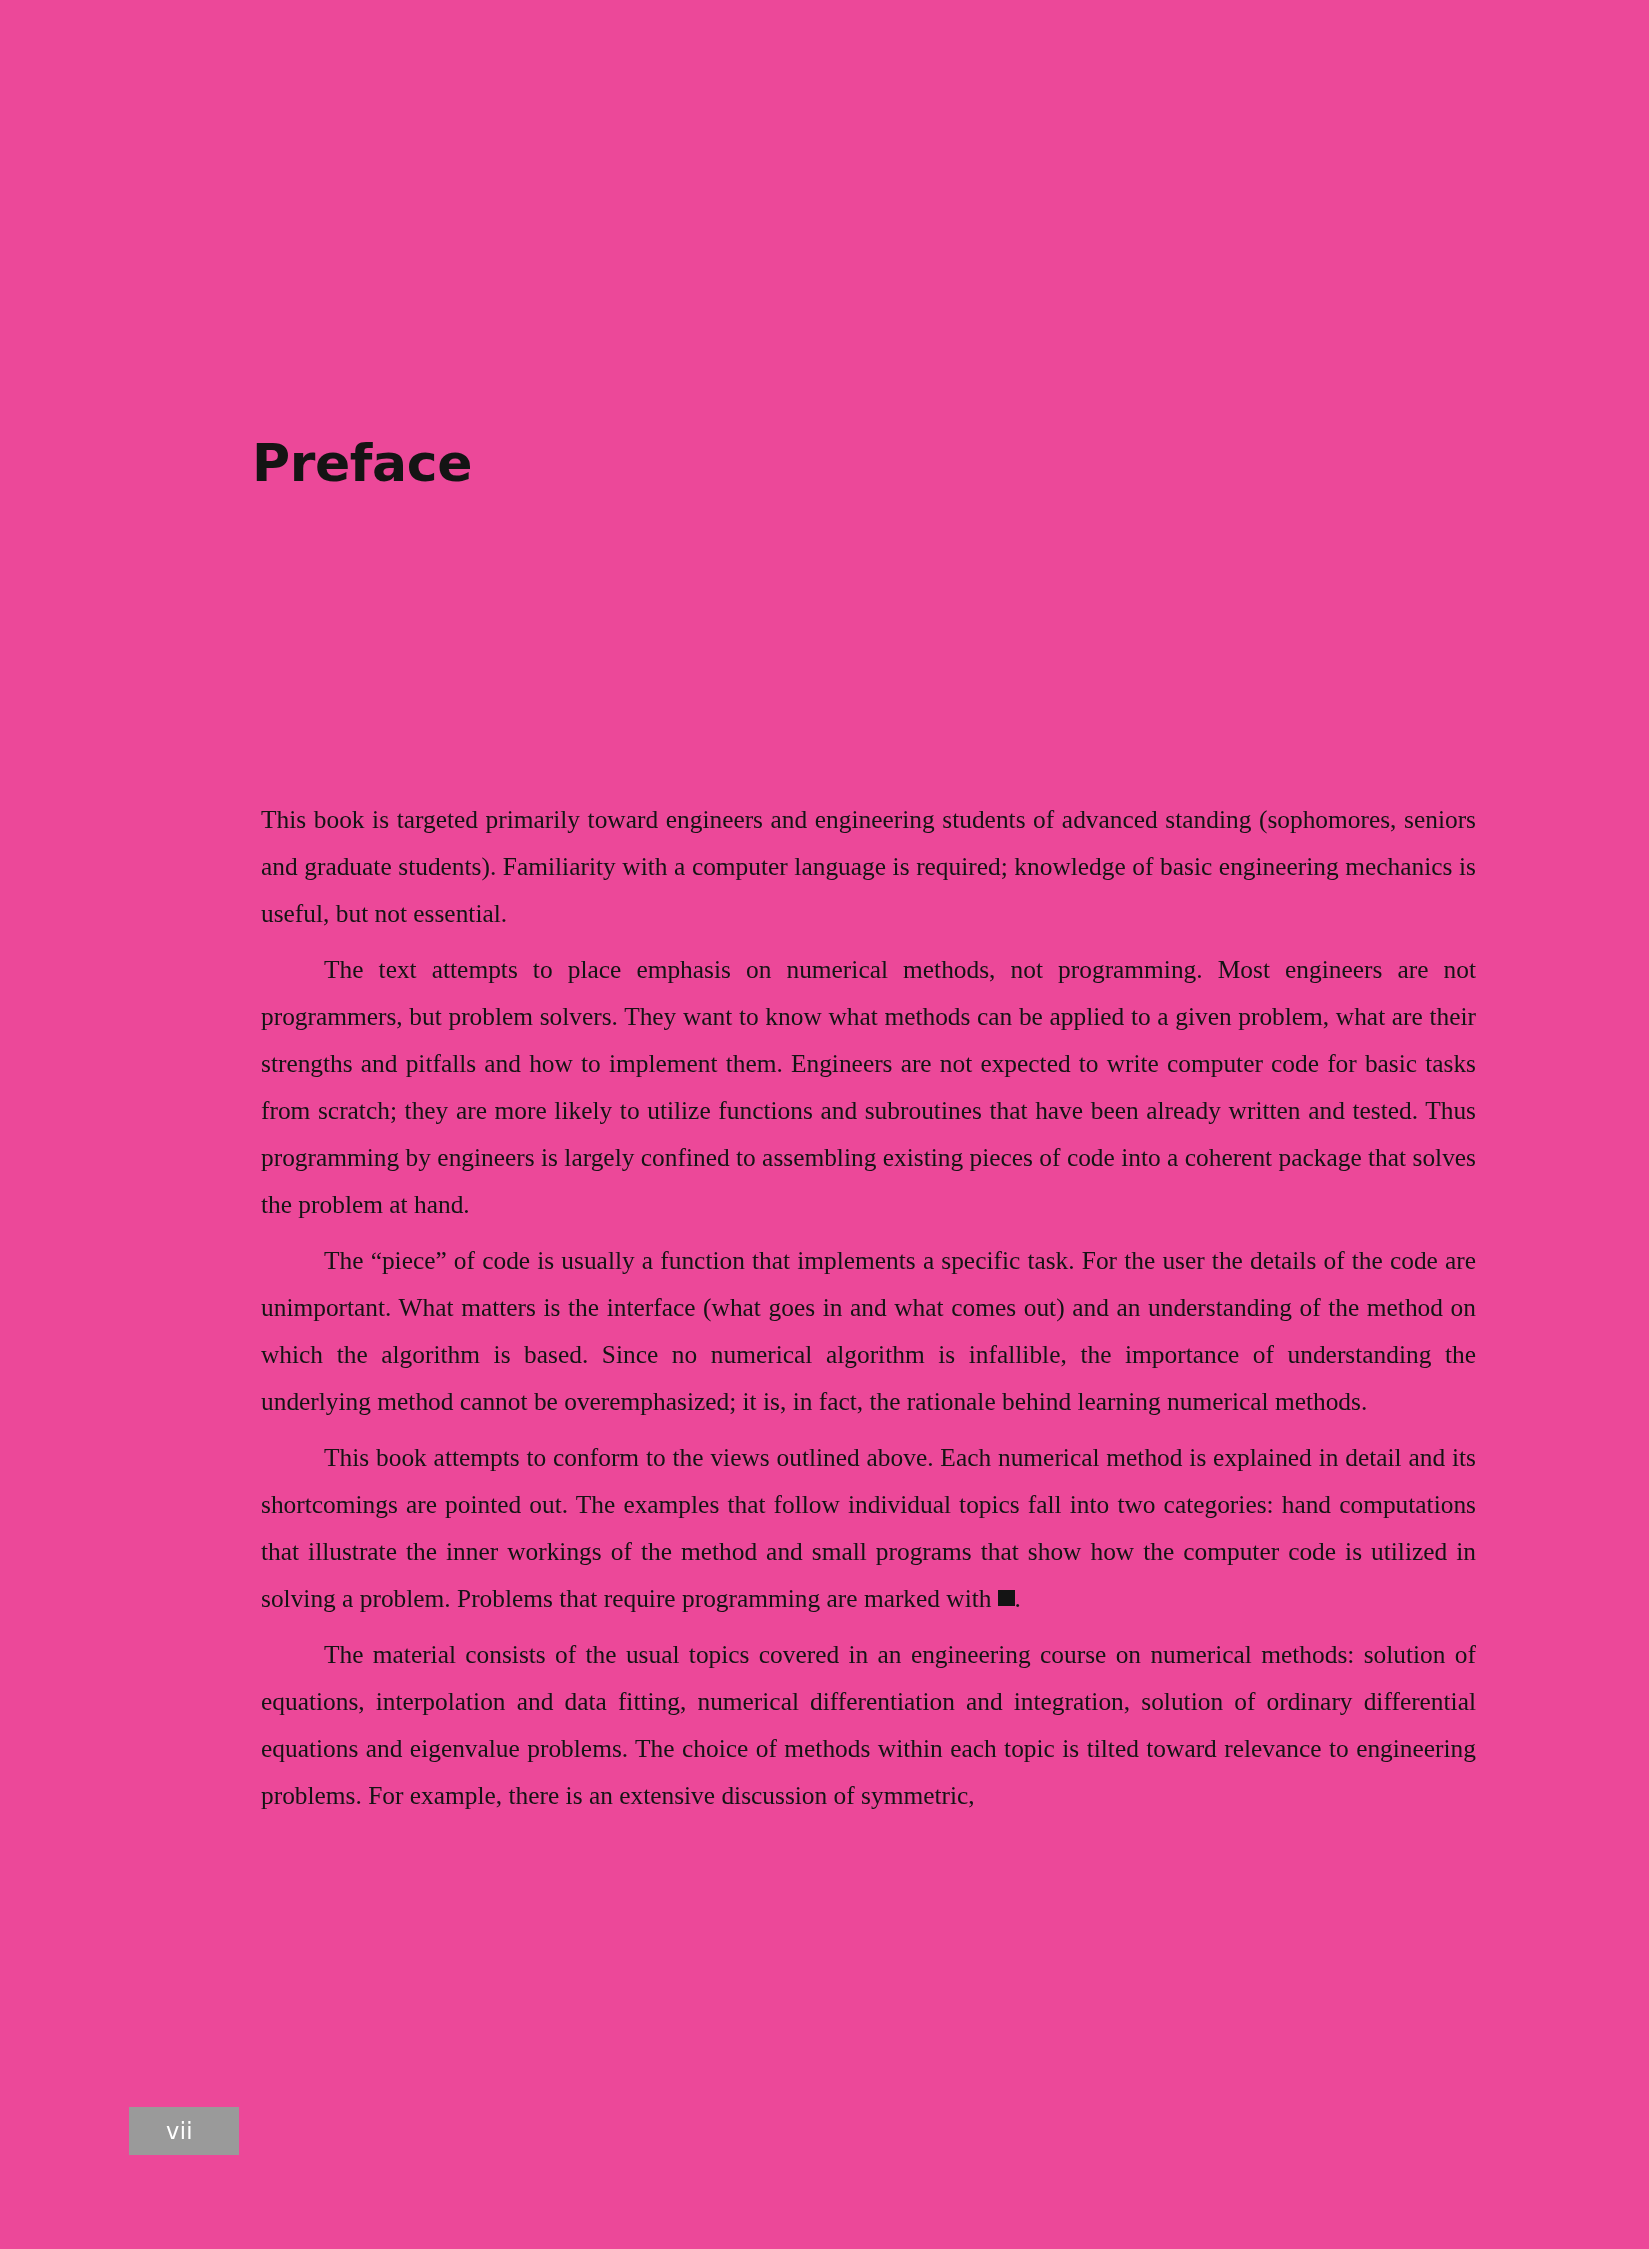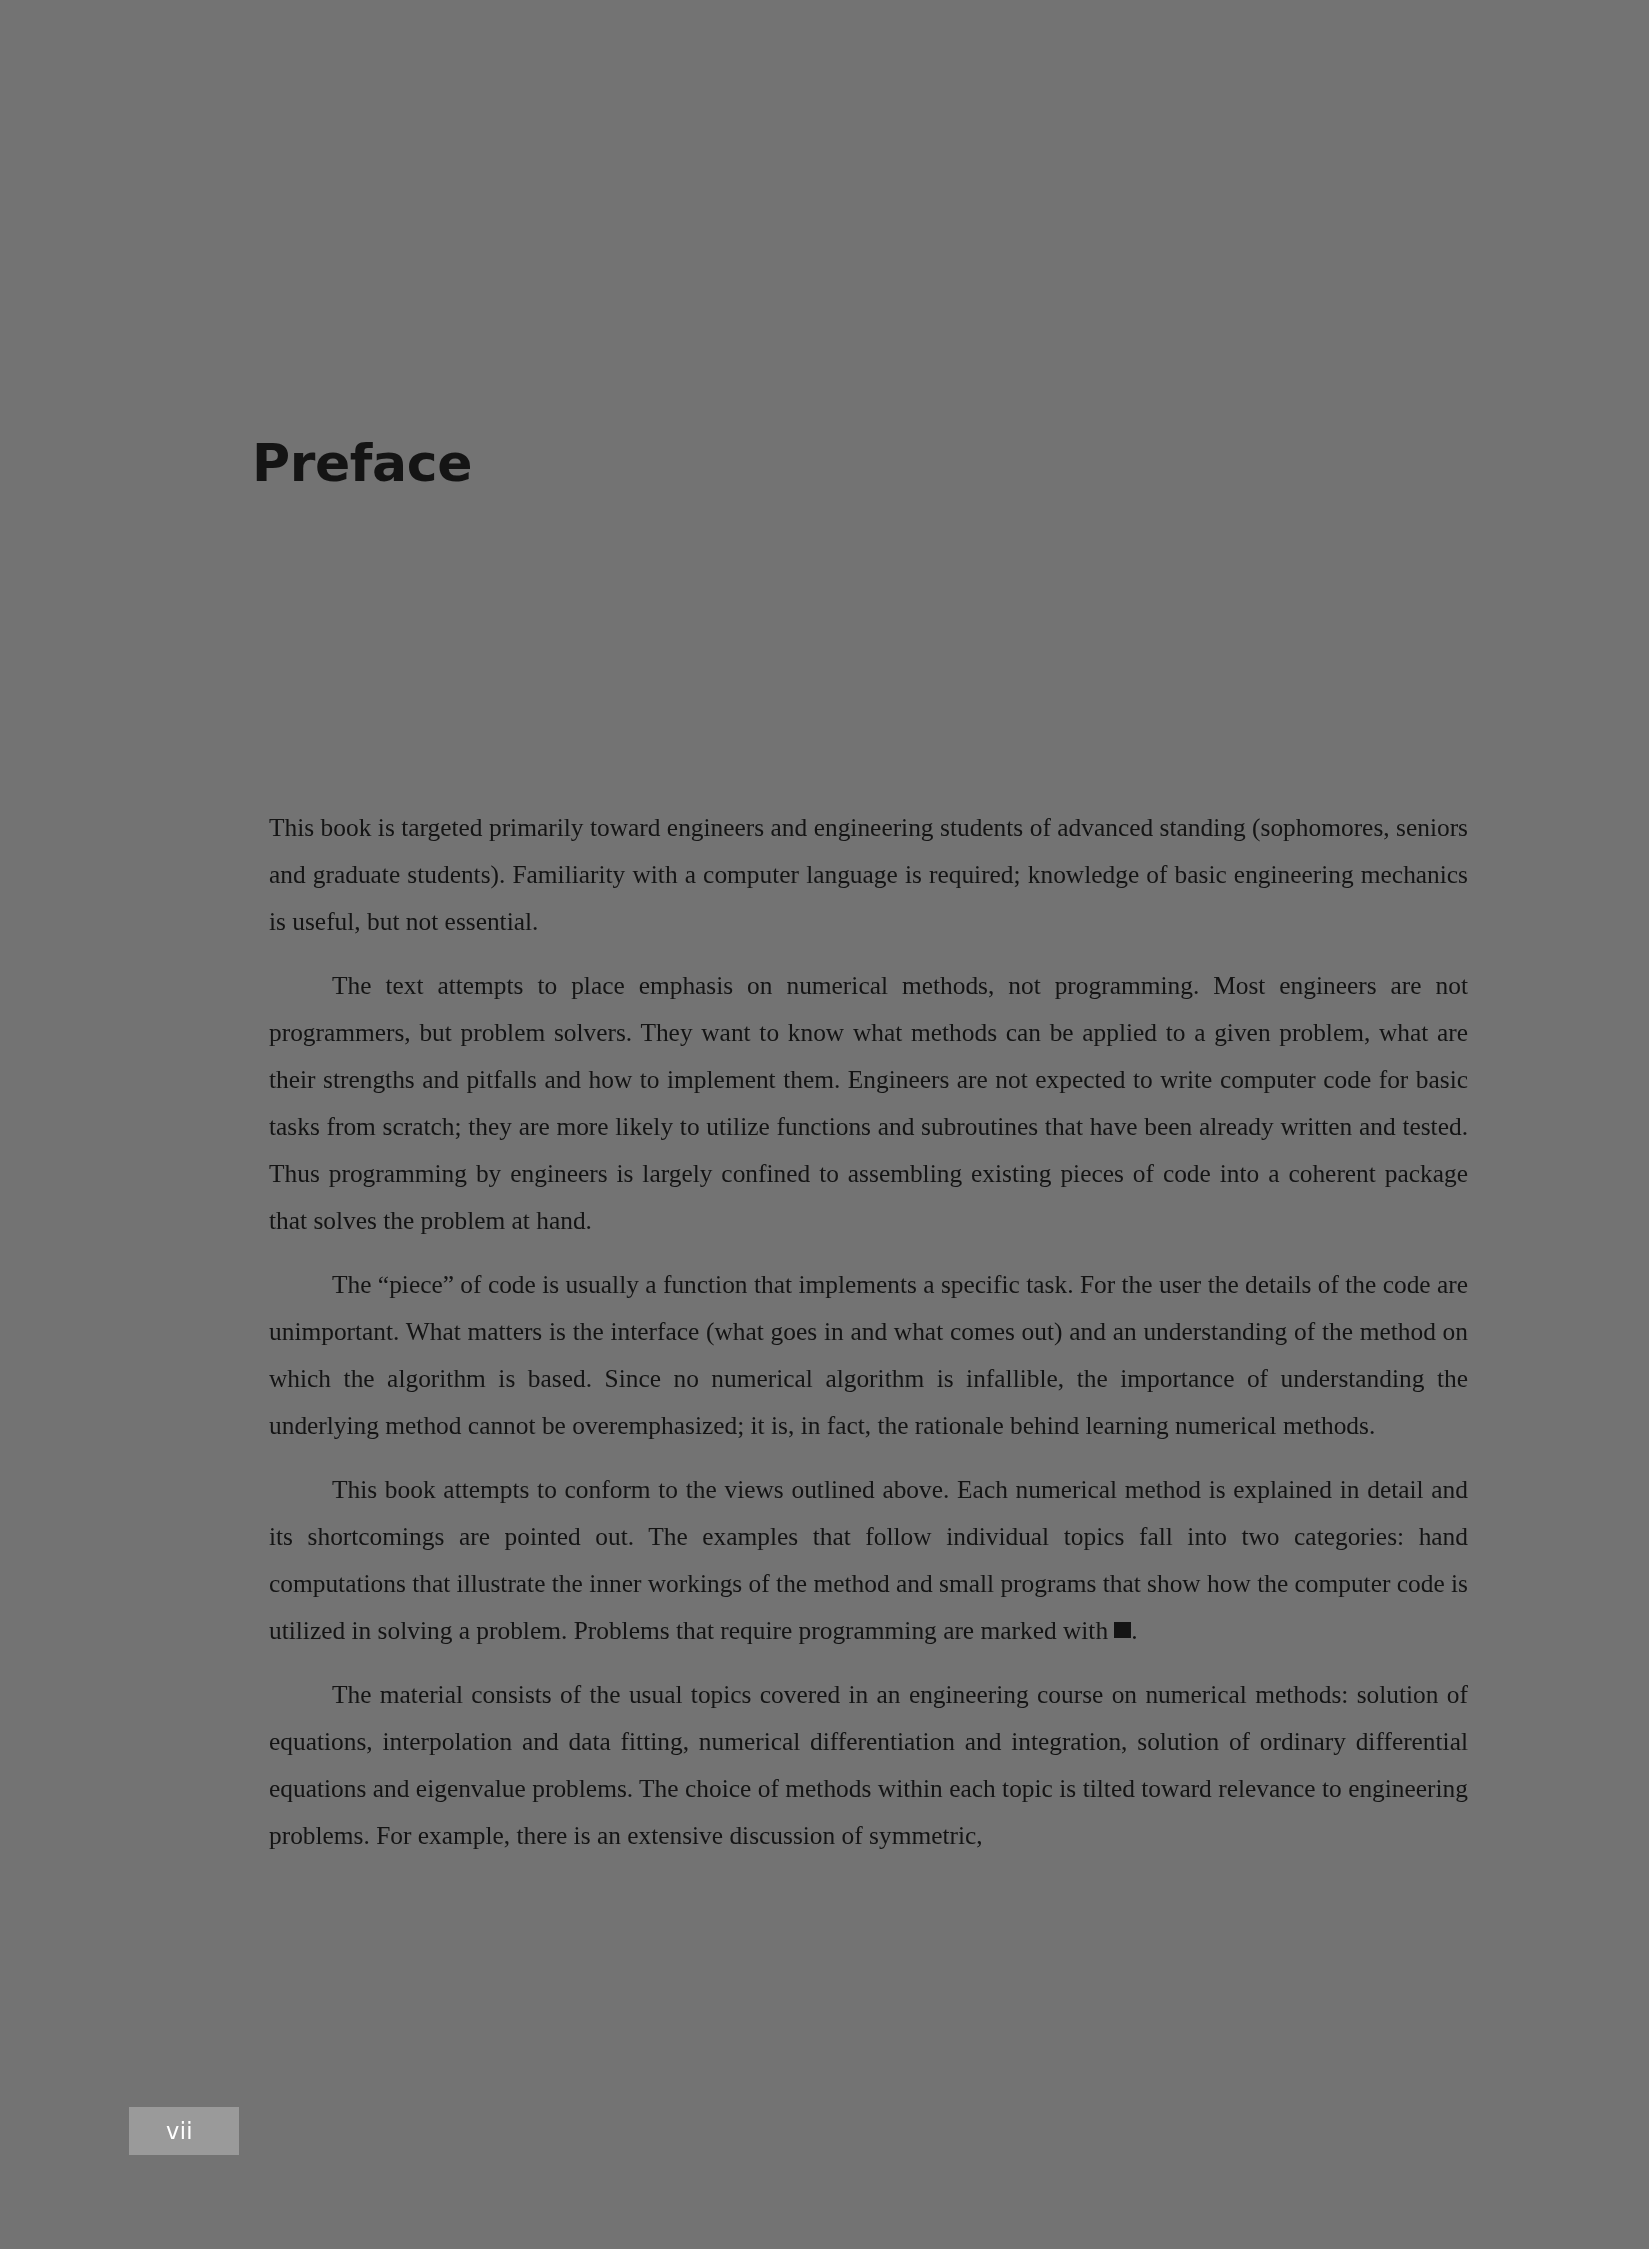--- a/index.html
+++ b/index.html
@@ -12,21 +12,21 @@
     height: 2250px;
     position: relative;
     font-family: "Liberation Serif", serif;
     color: #1a1a1a;
     overflow: hidden;
   }
 
   .page {
     position: absolute;
     inset: 0;
-    background: #737373;
+    background: #ec4899;
   }
 
   
   .chapter-title {
     position: absolute;
     left: 252px;
     top: 400px;
     font-family: "DejaVu Sans", sans-serif;
     font-weight: bold;
     font-size: 52px;
@@ -41,21 +41,21 @@
     left: 252px;
     top: 787px;
     width: 1233px;
     font-family: "Liberation Serif", serif;
     font-size: 25.4px;
     line-height: 47px;
     color: #141414;
   }
 
   .para {
-    margin: 17px;
+    margin: 9px;
     text-align: justify;
     text-justify: inter-word;
   }
   .para.indent {
     text-indent: 63px;
   }
 
   .sq {
     display: inline-block;
     width: 16.7px;

